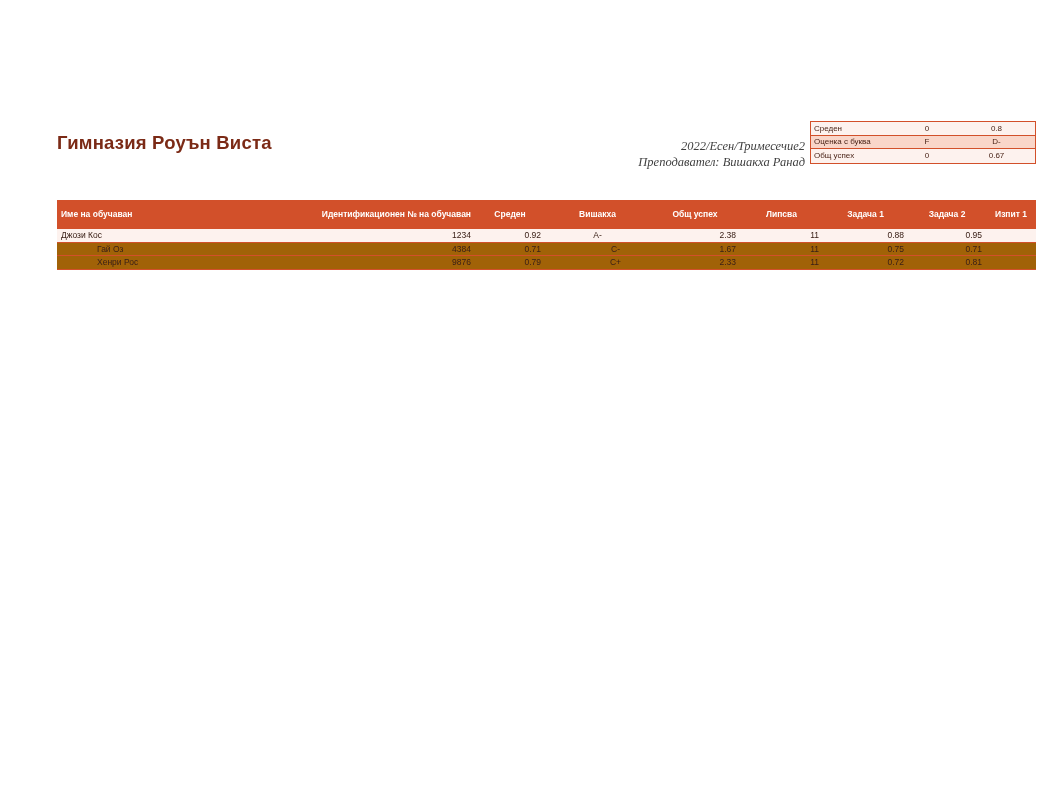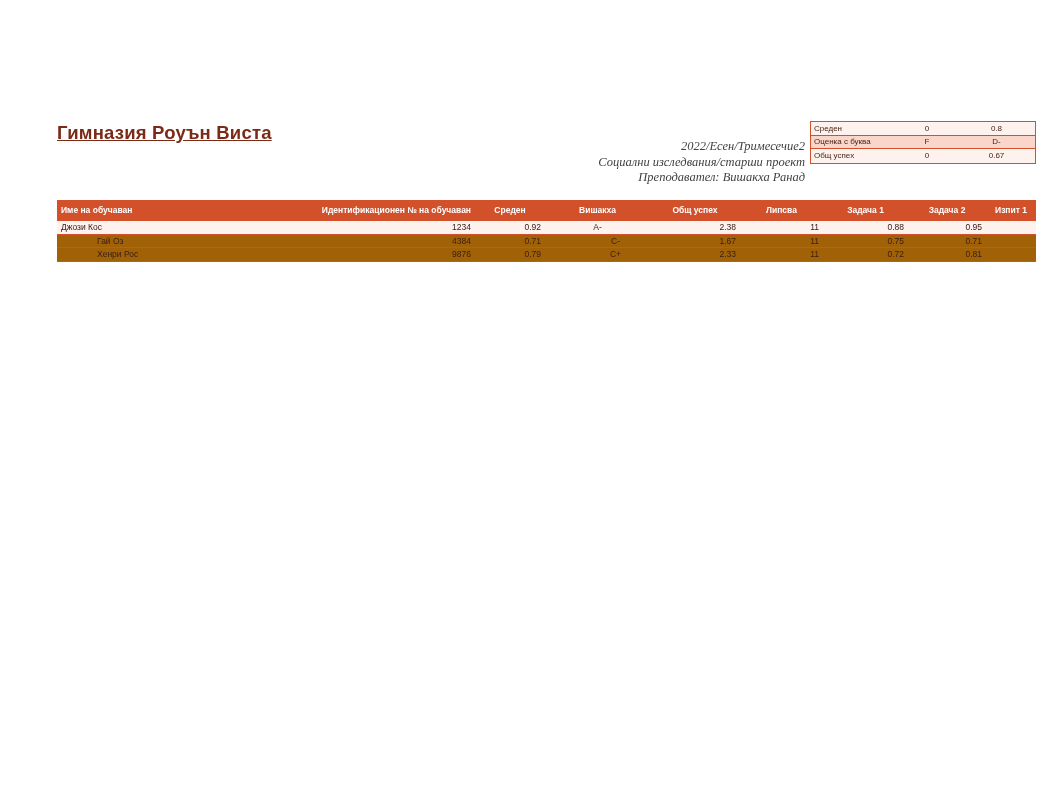--- a/index.html
+++ b/index.html
@@ -12,27 +12,26 @@
     height: 800px;
     position: relative;
     font-family: "Liberation Sans", sans-serif;
     overflow: hidden;
   }
 
   
   #school-title {
     position: absolute;
     left: 57px;
-    top: 122px;
+    top: 132px;
     font-size: 18.5px;
     font-weight: bold;
     color: #7b2a16;
     letter-spacing: 0.2px;
     white-space: nowrap;
-    text-decoration: underline;
   }
 
   
   #header-info {
     position: absolute;
     left: 430px;
     top: 118px;
     width: 375px;
     text-align: right;
     font-family: "Liberation Serif", serif;
@@ -104,21 +103,21 @@
   #grades-table col.c-absent { width: 83px; }
   #grades-table col.c-t1     { width: 85px; }
   #grades-table col.c-t2     { width: 78px; }
   #grades-table col.c-exam   { width: 50px; }
 
   #grades-table thead th {
     background: #d2502a;
     color: #ffffff;
     font-weight: bold;
     font-size: 8.5px;
-    height: 20px;
+    height: 28px;
     padding: 0 4px;
     border: none;
     white-space: nowrap;
     overflow: hidden;
   }
   #grades-table thead th.left   { text-align: left; }
   #grades-table thead th.center { text-align: center; }
   #grades-table thead th.right  { text-align: right; }
 
   #grades-table tbody td {
@@ -142,21 +141,20 @@
   td.cell-num2   { text-align: right; padding-right: 30px; }
   td.cell-num3   { text-align: right; padding-right: 26px; }
 </style>
 </head>
 <body>
 
 <div id="school-title">Гимназия Роуън Виста</div>
 
 <div id="header-info">
   <div>2022/Есен/Тримесечие2</div>
-  <div>Социални изследвания/старши проект</div>
   <div>Преподавател: Вишакха Ранад</div>
 </div>
 
 <div id="summary-box">
   <div class="summary-row shade-a">
     <span class="summary-label">Среден</span>
     <span class="summary-mid">0</span>
     <span class="summary-val">0.8</span>
   </div>
   <div class="summary-row shade-b">

